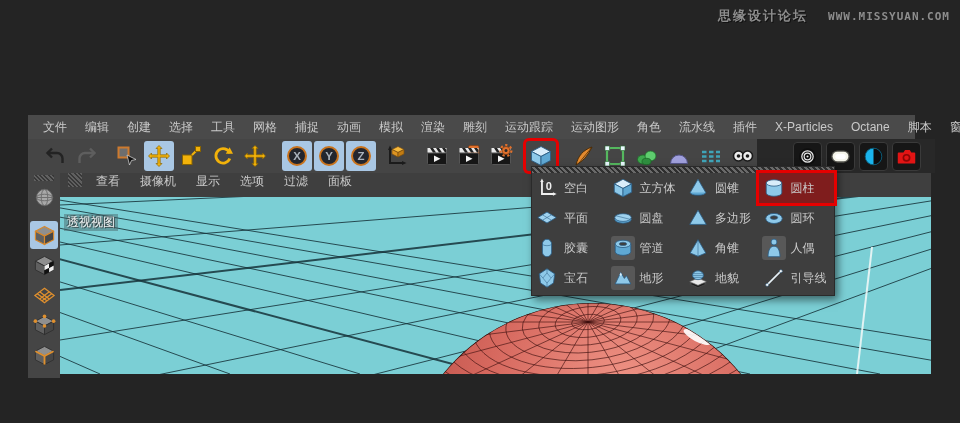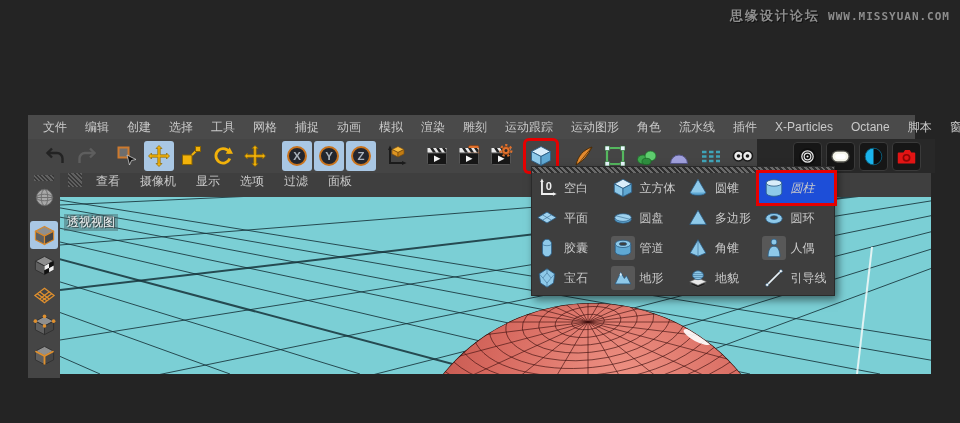--- a/index.html
+++ b/index.html
@@ -1,21 +1,21 @@
 <!DOCTYPE html>
 <html><head>
 <meta charset="utf-8">
 <style>
   html,body{margin:0;padding:0;background:#242424;}
   .stage{position:relative;width:960px;height:423px;background:#242424;overflow:hidden;
          font-family:"Liberation Sans",sans-serif;-webkit-font-smoothing:antialiased;}
   
-  .watermark{position:absolute;top:7px;right:10px;color:#8d8d8d;display:flex;gap:8px;align-items:baseline;}
+  .watermark{position:absolute;top:7px;right:10px;color:#8d8d8d;display:flex;align-items:baseline;}
   .wm-name{font-size:13px;letter-spacing:2px;font-weight:bold;text-shadow:1px 1px 0 #111;}
-  .wm-url{font-size:11px;font-weight:bold;letter-spacing:1px;font-family:"DejaVu Sans Mono",monospace;}
+  .wm-url{font-size:11px;font-weight:bold;letter-spacing:1px;font-family:"DejaVu Sans Mono",monospace;margin-left:20px;}
   
   .menubar{position:absolute;left:28px;top:115px;width:887px;height:24px;background:#4a4a4a;
            display:flex;align-items:center;font-size:12px;color:#c9c9c9;padding-left:6px;box-sizing:border-box;}
   .mi{padding:0 9px;white-space:nowrap;cursor:default;}
   
   .toolbar{position:absolute;left:28px;top:139px;width:729px;height:34px;background:#454545;
            display:flex;align-items:center;padding-left:12px;box-sizing:border-box;}
   .tgrip{position:absolute;left:28px;top:139px;width:9px;height:34px;
          background:repeating-linear-gradient(45deg,#5f5f5f 0 1.5px,#383838 1.5px 3px);}
   .tbtn{width:30px;height:30px;flex:none;display:flex;align-items:center;justify-content:center;border-radius:3px;margin-right:2px;}
@@ -51,21 +51,21 @@
           padding:0 3px;text-shadow:1px 1px 0 #3a4a4d,-1px -1px 0 #3a4a4d;z-index:2;}
   
   .dropdown{position:absolute;left:531px;top:166px;width:304px;z-index:10;background:#3e3e3e;
             border:1px solid #2a2a2a;box-shadow:3px 4px 8px rgba(0,0,0,.5);box-sizing:border-box;}
   .hatch{height:6px;background:repeating-linear-gradient(45deg,#6a6a6a 0 2px,#2e2e2e 2px 4px);}
   .pgrid{display:grid;grid-template-columns:repeat(4,75.5px);grid-auto-rows:30px;padding-bottom:2px;}
   .cell{display:flex;align-items:center;gap:5px;padding-left:3px;font-size:12px;color:#c9c9c9;cursor:pointer;box-sizing:border-box;}
   .cell .ic{width:24px;height:24px;flex:none;display:flex;align-items:center;justify-content:center;border-radius:3px;}
   .cell .ic svg{width:22px;height:22px;}
   .cell.plated .ic{background:#585858;}
-  .cell.selected{background:#1d4ed8;box-shadow:0 0 0 3px #e60000;position:relative;z-index:3;font-style:italic;}
+  .cell.selected{background:#7f1d1d;box-shadow:0 0 0 3px #e60000;position:relative;z-index:3;}
   .plabel{white-space:nowrap;}
 </style>
 </head>
 <body>
 
 <div class="stage">
 
   <div class="watermark">
     <span class="wm-name">思缘设计论坛</span>
     <span class="wm-url">WWW.MISSYUAN.COM</span>

